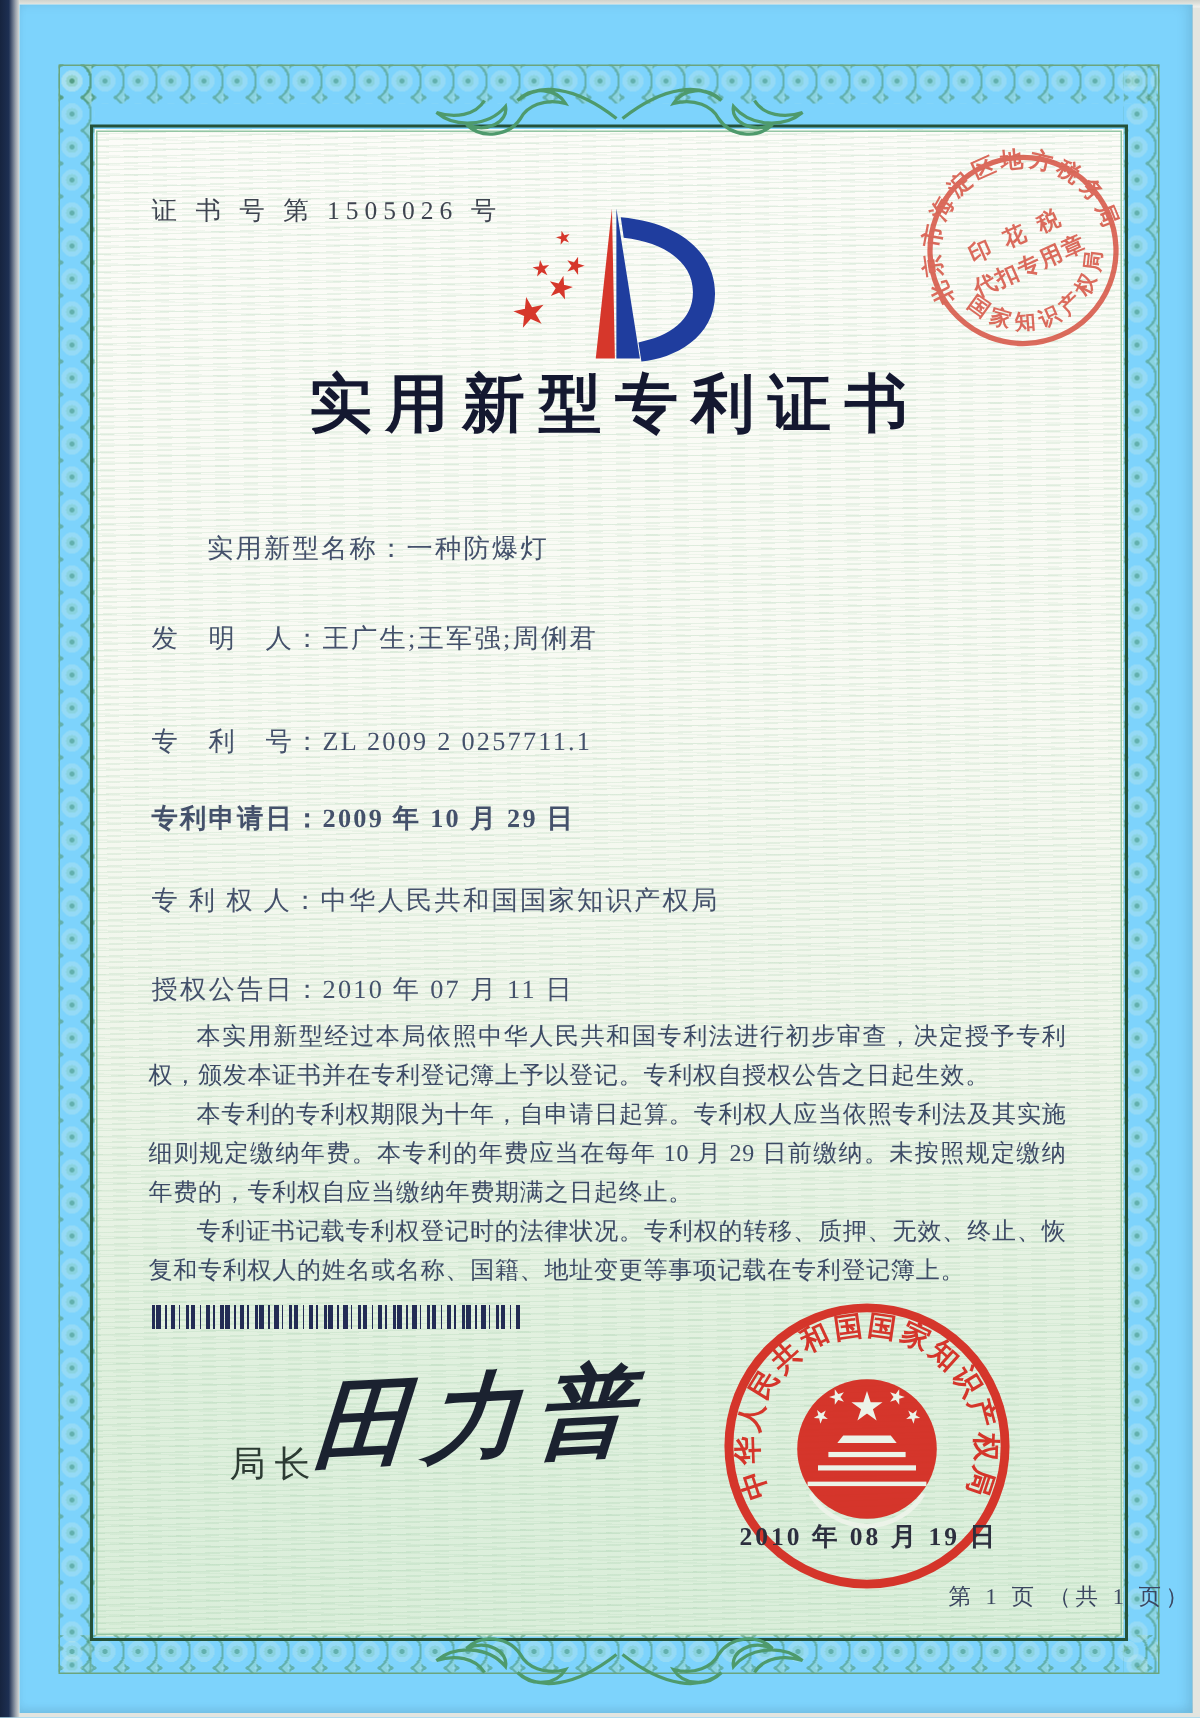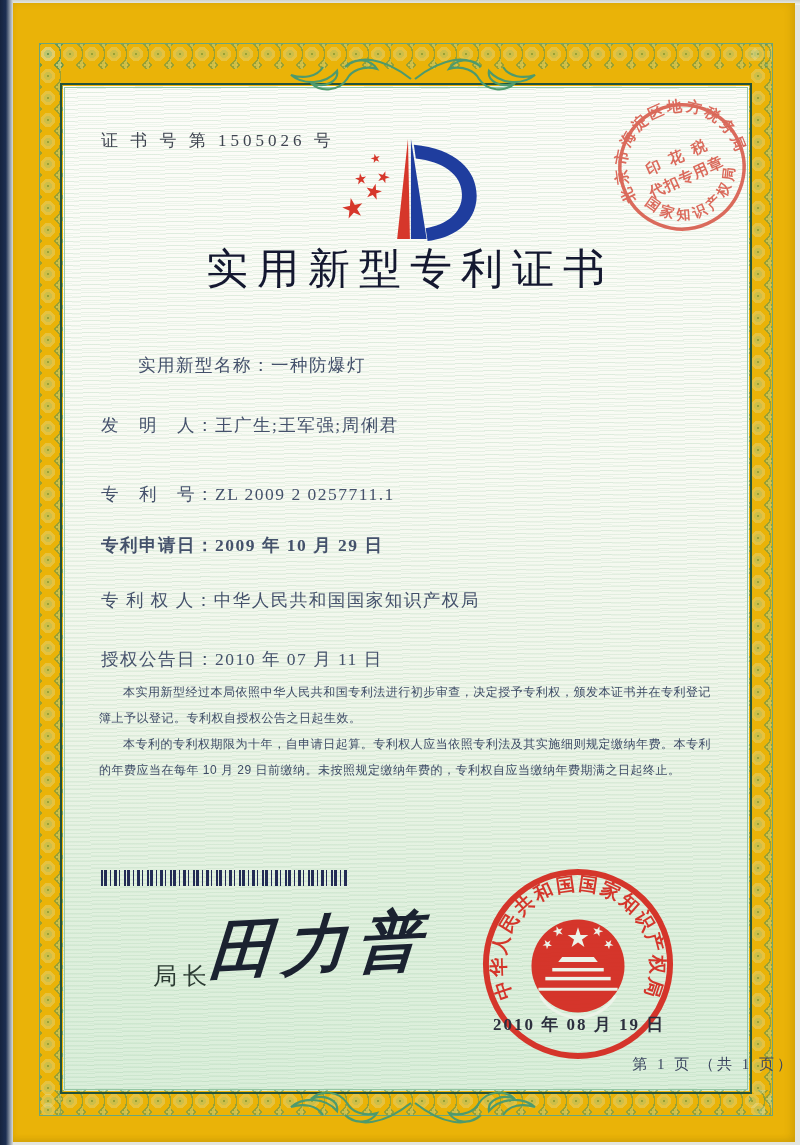--- a/index.html
+++ b/index.html
@@ -5,21 +5,21 @@
   html,body{margin:0;padding:0;}
   body{
     width:800px;height:1145px;position:relative;overflow:hidden;
     background:#e3e5e0;
     font-family:"Liberation Sans","DejaVu Sans",sans-serif;
   }
   .photo-edge-left{position:absolute;left:0;top:0;bottom:0;width:13px;
     background:linear-gradient(90deg,#16243f 0%,#1d2f52 45%,#9aa3ae 80%,#d9dcd8 100%);}
   .photo-edge-top{position:absolute;left:13px;top:0;right:0;height:5px;
     background:linear-gradient(180deg,#cfd2cc,#f2f3ef);}
-  .page{position:absolute;left:13px;top:3px;right:5px;bottom:3px;background:#eab308;
+  .page{position:absolute;left:13px;top:3px;right:5px;bottom:3px;background:#7dd3fc;
     box-shadow:inset -4px 0 8px rgba(0,0,0,.08), inset 0 -3px 6px rgba(0,0,0,.06);}
 
   
   .ornate{position:absolute;background:
       repeating-radial-gradient(circle at 9px 11px, rgba(72,142,97,.50) 0 1.5px, rgba(160,210,176,.38) 1.5px 4px, rgba(220,240,226,.25) 4px 7px, transparent 7px 12px);
       background-size:22px 22px;}
   .ornate-top{left:26px;right:22px;top:40px;height:26px;}
   .ornate-bottom{left:26px;right:22px;bottom:26px;height:26px;}
   .ornate-left{left:26px;top:40px;bottom:26px;width:24px;}
   .ornate-right{right:22px;top:40px;bottom:26px;width:24px;}
@@ -32,34 +32,34 @@
     background:linear-gradient(180deg,#fcfcf8 0%,#f8faf3 38%,#eef5e9 62%,#e0f0de 82%,#daeeda 100%);}
   .waves{position:absolute;inset:0;
     background:repeating-linear-gradient(178deg, transparent 0 3px, rgba(115,180,130,.14) 3px 4px),
                repeating-linear-gradient(182deg, transparent 0 5px, rgba(115,180,130,.08) 5px 6px);}
   .flourish{position:absolute;color:#4e9a6c;}
 
   .cert-no{position:absolute;left:88px;top:126px;font-size:17px;letter-spacing:4px;color:#3e4450;
     font-family:"Liberation Serif","DejaVu Serif",serif;}
   .logo{position:absolute;left:318px;top:132px;width:150px;height:108px;}
   .title{position:absolute;left:0;right:0;top:238px;text-align:center;
-    font-family:"DejaVu Serif","Liberation Serif",serif;font-weight:400;
+    font-family:"DejaVu Serif","Liberation Serif",serif;font-weight:700;
     font-size:42px;letter-spacing:9px;color:#141830;margin-left:12px;}
 
   .tax-stamp{position:absolute;left:601px;top:96px;width:136px;height:136px;
     transform:rotate(-24deg);opacity:.88;}
 
   .fields{position:absolute;left:88px;top:0;width:600px;}
   .field{position:absolute;left:0;font-size:17.5px;letter-spacing:1.5px;color:#44516b;
     font-family:"Liberation Serif","DejaVu Serif",serif;white-space:nowrap;}
   .f0{top:350px;margin-left:37px;} .f1{top:410px;} .f2{top:479px;} .f3{top:530px;font-weight:bold;} .f4{top:585px;} .f5{top:644px;}
 
   .body-text{position:absolute;left:86px;right:84px;top:676px;
-    font-family:Liberation Sans, sans-serif;
-    font-size:12px;line-height:26px;color:#3d4b66;text-align:justify;}
+    font-family:Liberation Serif, serif;
+    font-size:16px;line-height:26px;color:#3d4b66;text-align:justify;}
   .body-text p{margin:0;text-indent:2em;letter-spacing:.5px;}
 
   .barcode{position:absolute;left:88px;top:867px;width:246px;height:16px;
     background-image:repeating-linear-gradient(90deg,
       #232c55 0 2px, transparent 2px 3px,
       #232c55 3px 6px, transparent 6px 9px,
       #232c55 9px 10px, transparent 10px 13px,
       #232c55 13px 16px, transparent 16px 18px,
       #232c55 18px 19px, transparent 19px 23px);}
 
@@ -149,20 +149,21 @@
     <div class="field f1">发　明　人：王广生;王军强;周俐君</div>
     <div class="field f2">专　利　号：ZL 2009 2 0257711.1</div>
     <div class="field f3">专利申请日：2009 年 10 月 29 日</div>
     <div class="field f4">专 利 权 人：中华人民共和国国家知识产权局</div>
     <div class="field f5">授权公告日：2010 年 07 月 11 日</div>
   </div>
 
   <div class="body-text">
     <p>本实用新型经过本局依照中华人民共和国专利法进行初步审查，决定授予专利权，颁发本证书并在专利登记簿上予以登记。专利权自授权公告之日起生效。</p>
     <p>本专利的专利权期限为十年，自申请日起算。专利权人应当依照专利法及其实施细则规定缴纳年费。本专利的年费应当在每年 10 月 29 日前缴纳。未按照规定缴纳年费的，专利权自应当缴纳年费期满之日起终止。</p>
+    <p>专利证书记载专利权登记时的法律状况。专利权的转移、质押、无效、终止、恢复和专利权人的姓名或名称、国籍、地址变更等事项记载在专利登记簿上。</p>
   </div>
 
   <div class="barcode"></div>
 
   <div class="sig-label">局长</div>
   <div class="sig-name">田力普</div>
 
   <svg class="office-seal" viewBox="0 0 200 200">
     <defs>
       <path id="st2" d="M0,-1 L0.588,0.809 L-0.951,-0.309 L0.951,-0.309 L-0.588,0.809 Z"></path>

